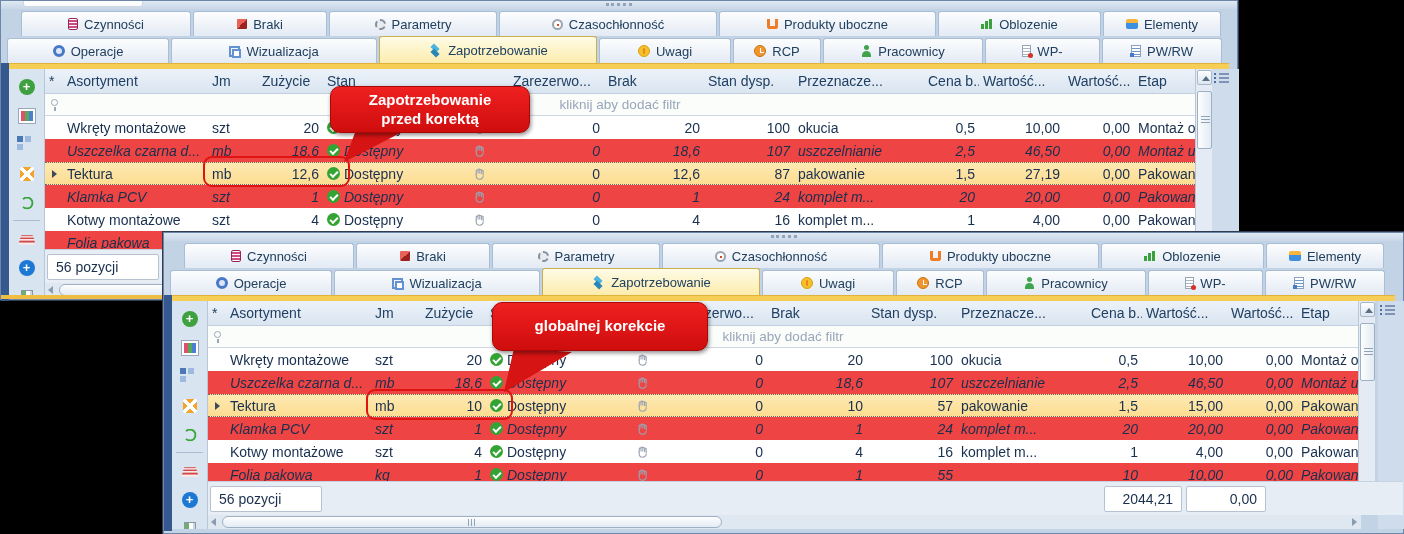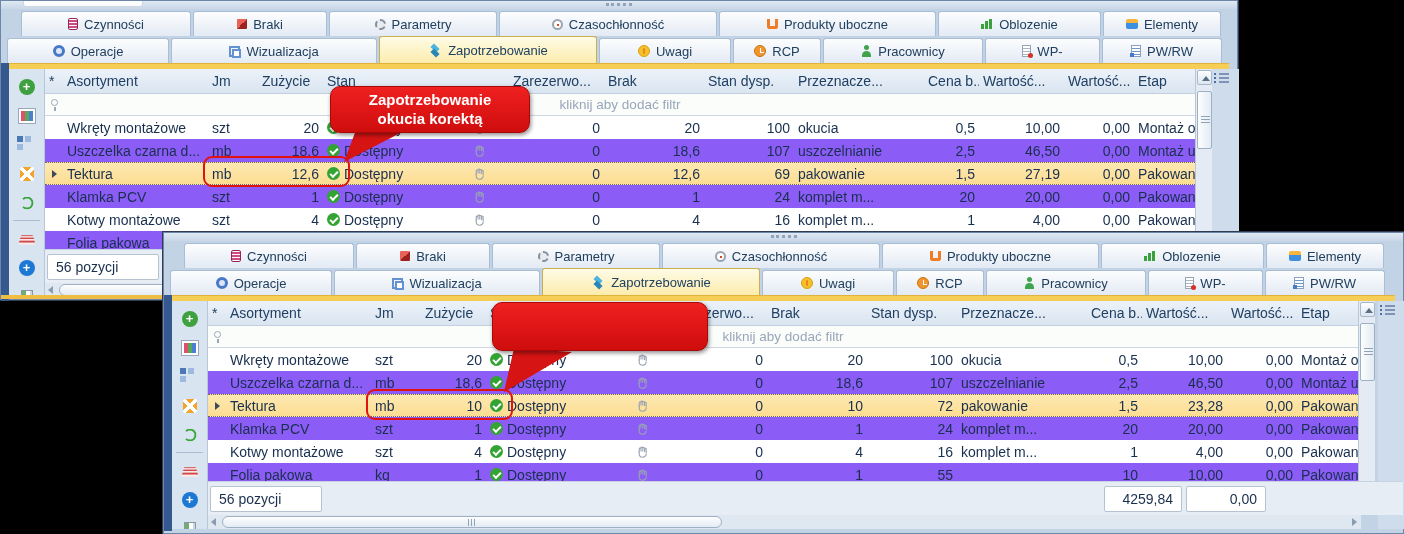--- a/index.html
+++ b/index.html
@@ -77,21 +77,21 @@
   
   .grid{position:absolute;left:44px;top:68px;width:1150px;background:#fff;overflow:hidden;}
   .ghead{display:flex;height:25px;background:linear-gradient(#ecf2f9,#dae5f1);border-bottom:1px solid #c2cfdd;width:1270px;}
   .hcell{flex:0 0 auto;font-size:14px;color:#1f3f63;line-height:25px;padding:0 0 0 4px;white-space:nowrap;overflow:hidden;}
   .gfilter{position:relative;height:22px;background:#fbfdfa;border-bottom:1px solid #cdd8e3;width:1270px;}
   .fhint{position:absolute;left:0;width:1150px;text-align:center;font-size:13.5px;color:#98a6ba;line-height:22px;}
   .filterpin{position:absolute;left:6px;top:5px;width:7px;height:7px;border:1.5px solid #9aa7b8;border-radius:50%;}
   .filterpin::after{content:"";position:absolute;left:2px;top:7px;width:1.5px;height:4px;background:#9aa7b8;}
   .grows{height:133px;overflow:hidden;}
   .grow{display:flex;height:23px;background:#fff;width:1270px;}
-  .grow.alt{background:#8b5cf6;}
+  .grow.alt{background:#ef4444;font-style:italic;}
   .grow.sel{background:linear-gradient(#fee9b2,#fcdd92);border-top:1px dotted #6b6b6b;border-bottom:1px dotted #6b6b6b;height:23px;}
   .gcell{flex:0 0 auto;font-size:14px;color:#182f4e;line-height:22px;padding:0 4px;white-space:nowrap;overflow:hidden;display:flex;align-items:center;gap:4px;}
   .gcell.r{justify-content:flex-end;}
   .rowtri{width:0;height:0;border-left:5px solid #3e4a5a;border-top:4px solid transparent;border-bottom:4px solid transparent;margin-left:3px;}
   .chk{position:relative;width:13px;height:13px;border-radius:50%;background:#33a433;flex:0 0 auto;}
   .chk::after{content:"";position:absolute;left:3px;top:3.5px;width:6px;height:3px;border-left:2px solid #fff;border-bottom:2px solid #fff;transform:rotate(-45deg);}
   .hand{margin:0 auto;}
 
   
   .vscroll{position:absolute;left:1194px;top:68px;width:17px;background:#e4ebf4;border-left:1px solid #bac7d7;}
@@ -327,21 +327,21 @@
             <div class="gcell" data-name="cell-t" style="width: 58px;">
               <svg class="hand" width="14" height="14" viewBox="0 0 14 14" data-name="manual-reservation-hand-icon">
                 <g fill="none" stroke="#99a3b2" stroke-width="1.1">
                   <path d="M3.2 7.5V4a.9.9 0 0 1 1.8 0M5 6.5V3a.9.9 0 0 1 1.8 0M6.8 6.5V3.4a.9.9 0 0 1 1.8 0M8.6 7V4.2a.8.8 0 0 1 1.6 0v4"></path>
                   <path d="M3.2 6.5v2.3c0 2 1.4 3.4 3.4 3.4 1.9 0 3.6-1.2 3.6-3.6"></path>
                 </g>
               </svg>
             </div>
             <div class="gcell r" data-name="cell-zarezerwowano" style="width: 95px;">0</div>
             <div class="gcell r" data-name="cell-brak" style="width: 100px;">12,6</div>
-            <div class="gcell r" data-name="cell-stan_dysp" style="width: 90px;">69</div>
+            <div class="gcell r" data-name="cell-stan_dysp" style="width: 90px;">87</div>
             <div class="gcell" data-name="cell-przeznaczenie" style="width: 130px;">pakowanie</div>
             <div class="gcell r" data-name="cell-cena" style="width: 55px;">1,5</div>
             <div class="gcell r" data-name="cell-wartosc" style="width: 85px;">27,19</div>
             <div class="gcell r" data-name="cell-wartosc2" style="width: 70px;">0,00</div>
             <div class="gcell" data-name="cell-etap" style="width: 160px;">Pakowanie</div>
           </div>
           <div class="grow alt" data-name="table-row">
             <div class="gcell" data-name="cell-indicator" style="width: 18px;"></div>
             <div class="gcell" data-name="cell-asortyment" style="width: 145px;">Klamka PCV</div>
             <div class="gcell" data-name="cell-jm" style="width: 50px;">szt</div>
@@ -628,24 +628,24 @@
             <div class="gcell" data-name="cell-t" style="width: 58px;">
               <svg class="hand" width="14" height="14" viewBox="0 0 14 14" data-name="manual-reservation-hand-icon">
                 <g fill="none" stroke="#99a3b2" stroke-width="1.1">
                   <path d="M3.2 7.5V4a.9.9 0 0 1 1.8 0M5 6.5V3a.9.9 0 0 1 1.8 0M6.8 6.5V3.4a.9.9 0 0 1 1.8 0M8.6 7V4.2a.8.8 0 0 1 1.6 0v4"></path>
                   <path d="M3.2 6.5v2.3c0 2 1.4 3.4 3.4 3.4 1.9 0 3.6-1.2 3.6-3.6"></path>
                 </g>
               </svg>
             </div>
             <div class="gcell r" data-name="cell-zarezerwowano" style="width: 95px;">0</div>
             <div class="gcell r" data-name="cell-brak" style="width: 100px;">10</div>
-            <div class="gcell r" data-name="cell-stan_dysp" style="width: 90px;">72</div>
+            <div class="gcell r" data-name="cell-stan_dysp" style="width: 90px;">57</div>
             <div class="gcell" data-name="cell-przeznaczenie" style="width: 130px;">pakowanie</div>
             <div class="gcell r" data-name="cell-cena" style="width: 55px;">1,5</div>
-            <div class="gcell r" data-name="cell-wartosc" style="width: 85px;">23,28</div>
+            <div class="gcell r" data-name="cell-wartosc" style="width: 85px;">15,00</div>
             <div class="gcell r" data-name="cell-wartosc2" style="width: 70px;">0,00</div>
             <div class="gcell" data-name="cell-etap" style="width: 160px;">Pakowanie</div>
           </div>
           <div class="grow alt" data-name="table-row">
             <div class="gcell" data-name="cell-indicator" style="width: 18px;"></div>
             <div class="gcell" data-name="cell-asortyment" style="width: 145px;">Klamka PCV</div>
             <div class="gcell" data-name="cell-jm" style="width: 50px;">szt</div>
             <div class="gcell r" data-name="cell-zuzycie" style="width: 65px;">1</div>
             <div class="gcell" data-name="cell-stan" style="width: 128px;">
               <div class="chk" data-name="available-check-icon"></div>
@@ -729,39 +729,40 @@
       <span class="vthumb" data-name="vertical-scroll-thumb"></span>
       <span class="sbtnbox dn" data-name="scroll-down-button">
           <span class="tri-dn" data-name="arrow-down-icon"></span>
         </span>
     </div>
     <div class="rightmargin" data-name="grid-right-margin">
       <span data-name="row-indicator-icon"></span>
     </div>
     <div class="footerband" data-name="grid-footer">
       <div class="fbox countbox" data-name="row-count-box">56 pozycji</div>
-      <div class="fbox totalbox1" data-name="total-value-box">4259,84</div>
+      <div class="fbox totalbox1" data-name="total-value-box">2044,21</div>
       <div class="fbox totalbox2" data-name="total-value2-box">0,00</div>
     </div>
     <div class="hscroll" data-name="horizontal-scrollbar">
       <span class="harrow l" data-name="scroll-left-arrow-icon"></span>
       <span class="hthumb" data-name="horizontal-scroll-thumb"></span>
       <span class="harrow rr" data-name="scroll-right-arrow-icon"></span>
     </div>
   </section>
 
   <div class="ring ring1" data-name="highlight-ring-before"></div>
   <div class="callout callout1" data-name="callout-before-correction">
     <span data-name="callout-line">Zapotrzebowanie</span>
-    <span data-name="callout-line">okucia korektą</span>
+    <span data-name="callout-line">przed korektą</span>
   </div>
   <svg class="tail tail1" data-name="callout-tail-before" width="86" height="42">
       <polygon points="20,6 78,2 8,38" fill="#d61414"></polygon>
     </svg>
 
   <div class="ring ring2" data-name="highlight-ring-after"></div>
   <div class="callout callout2" data-name="callout-after-correction">
+    <span data-name="callout-line">globalnej korekcie</span>
   </div>
   <svg class="tail tail2" data-name="callout-tail-after" width="86" height="54">
       <polygon points="16,6 74,10 6,50" fill="#d61414"></polygon>
     </svg>
 
 </div>
 
 </body></html>

